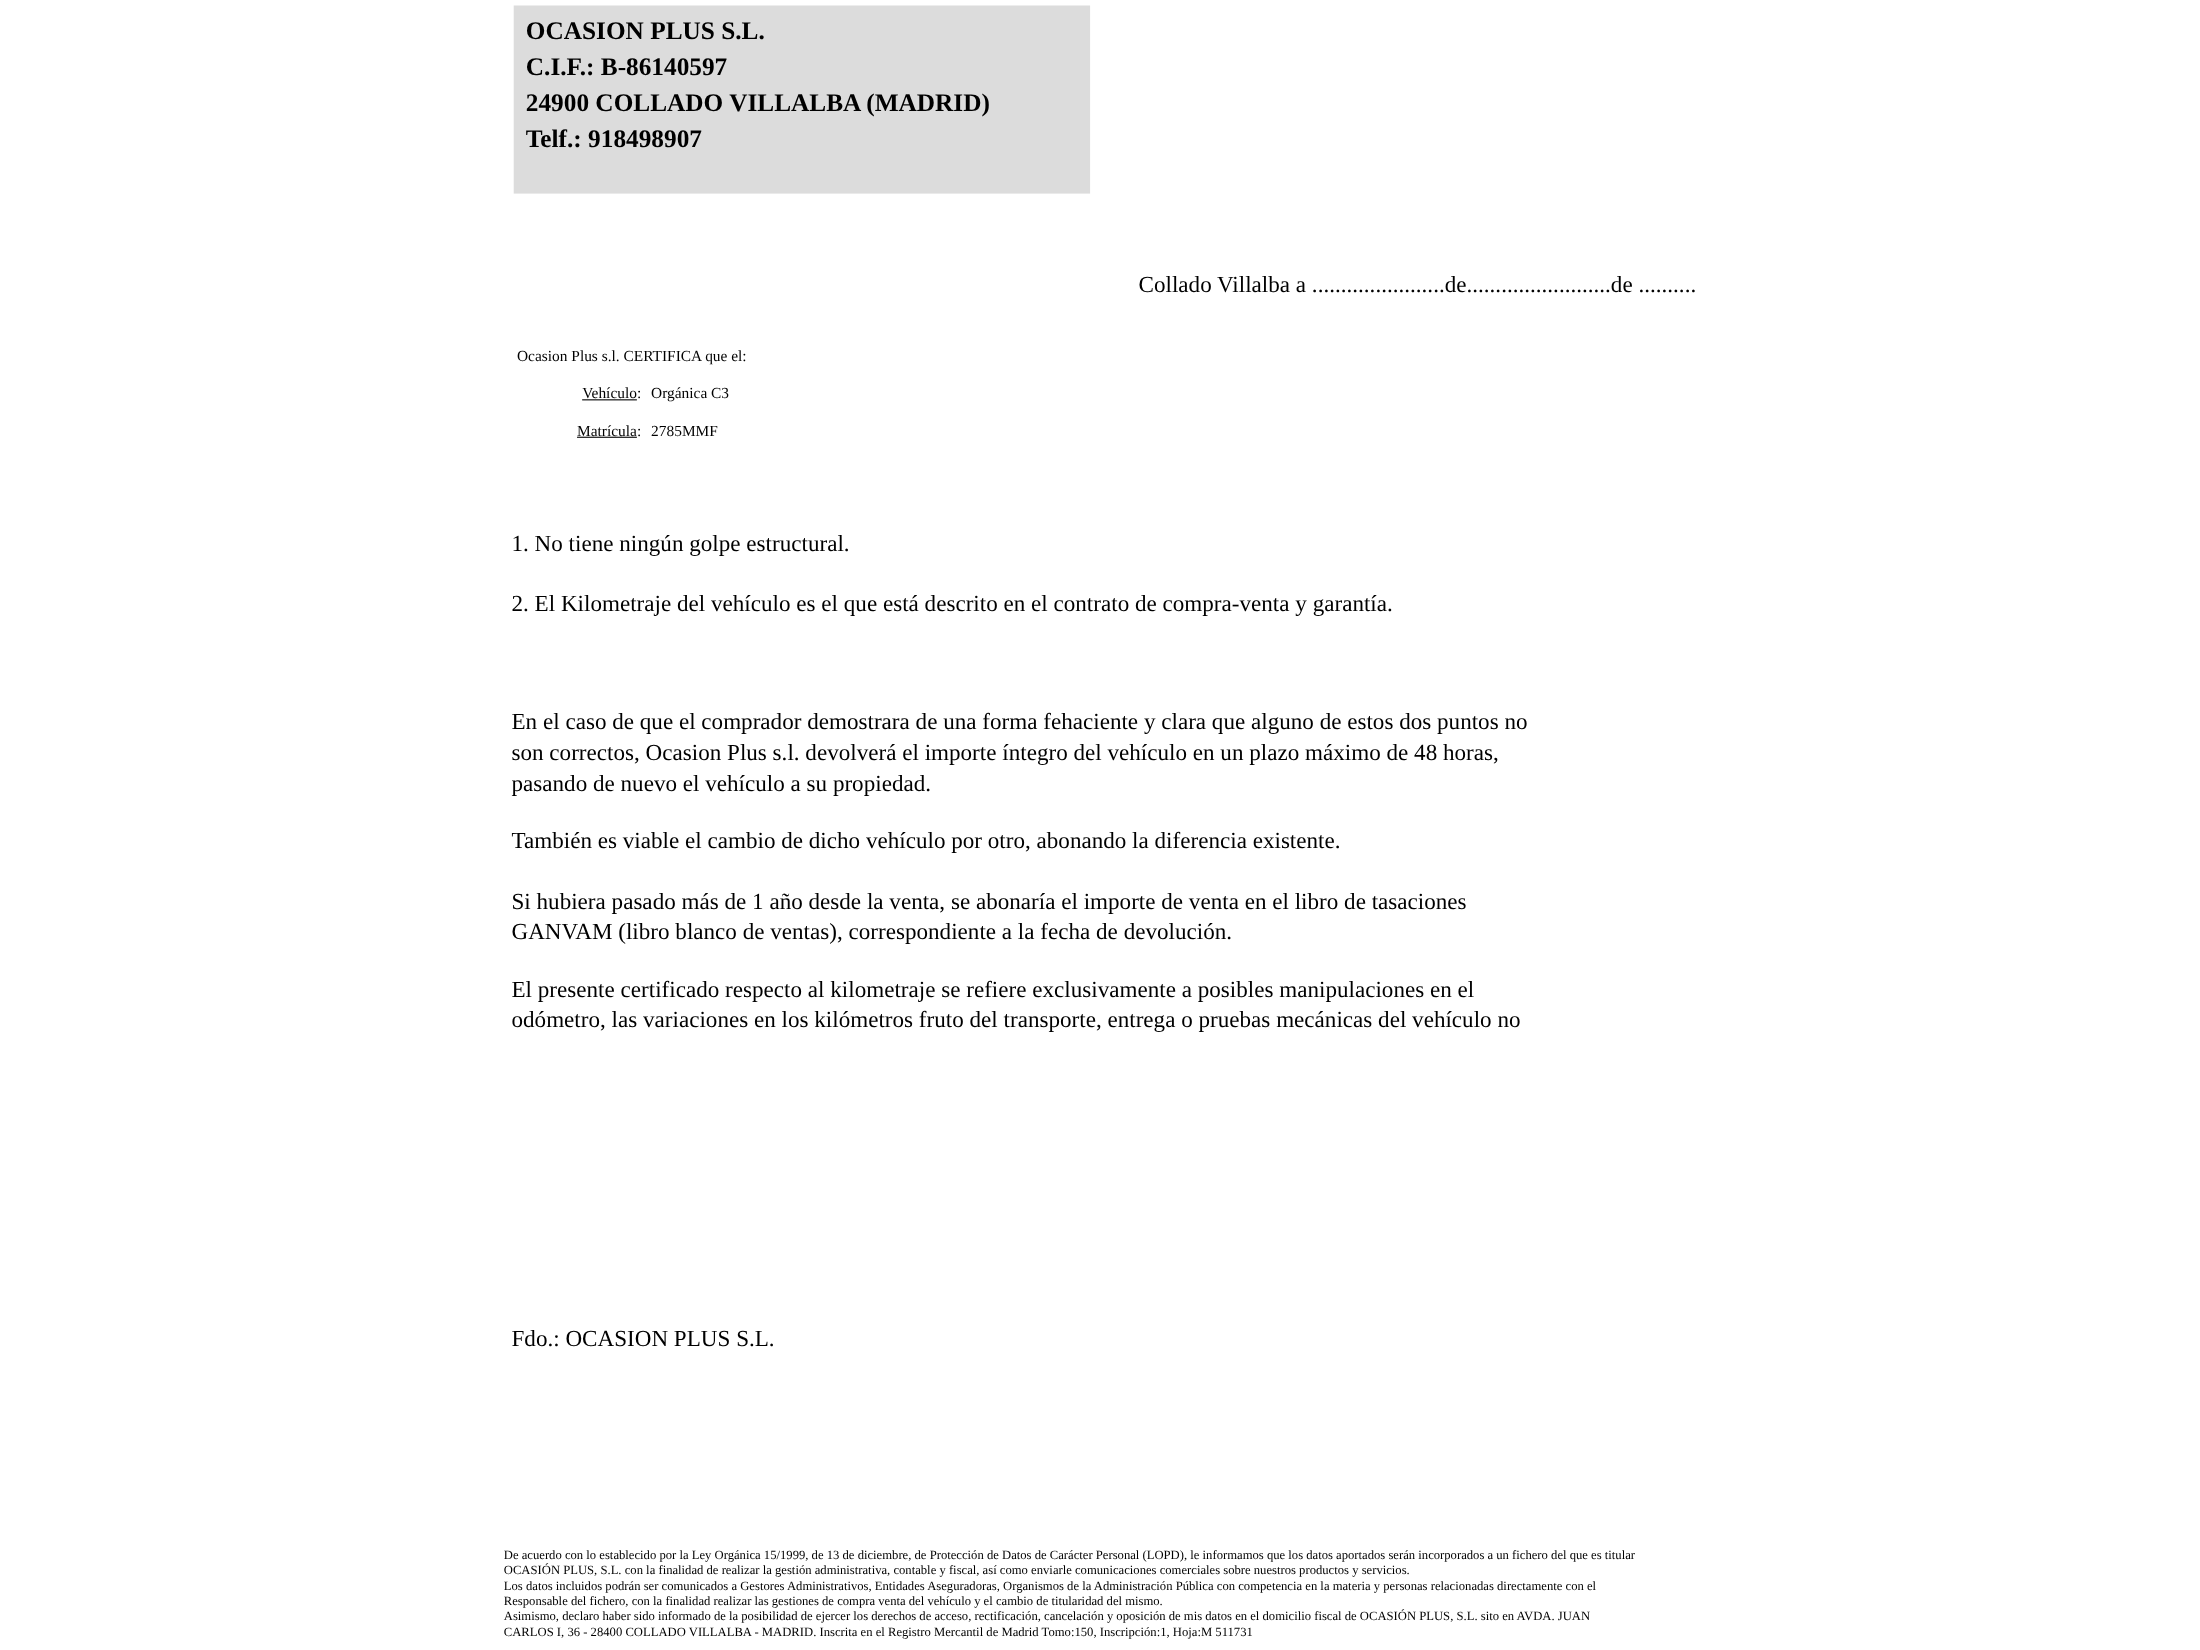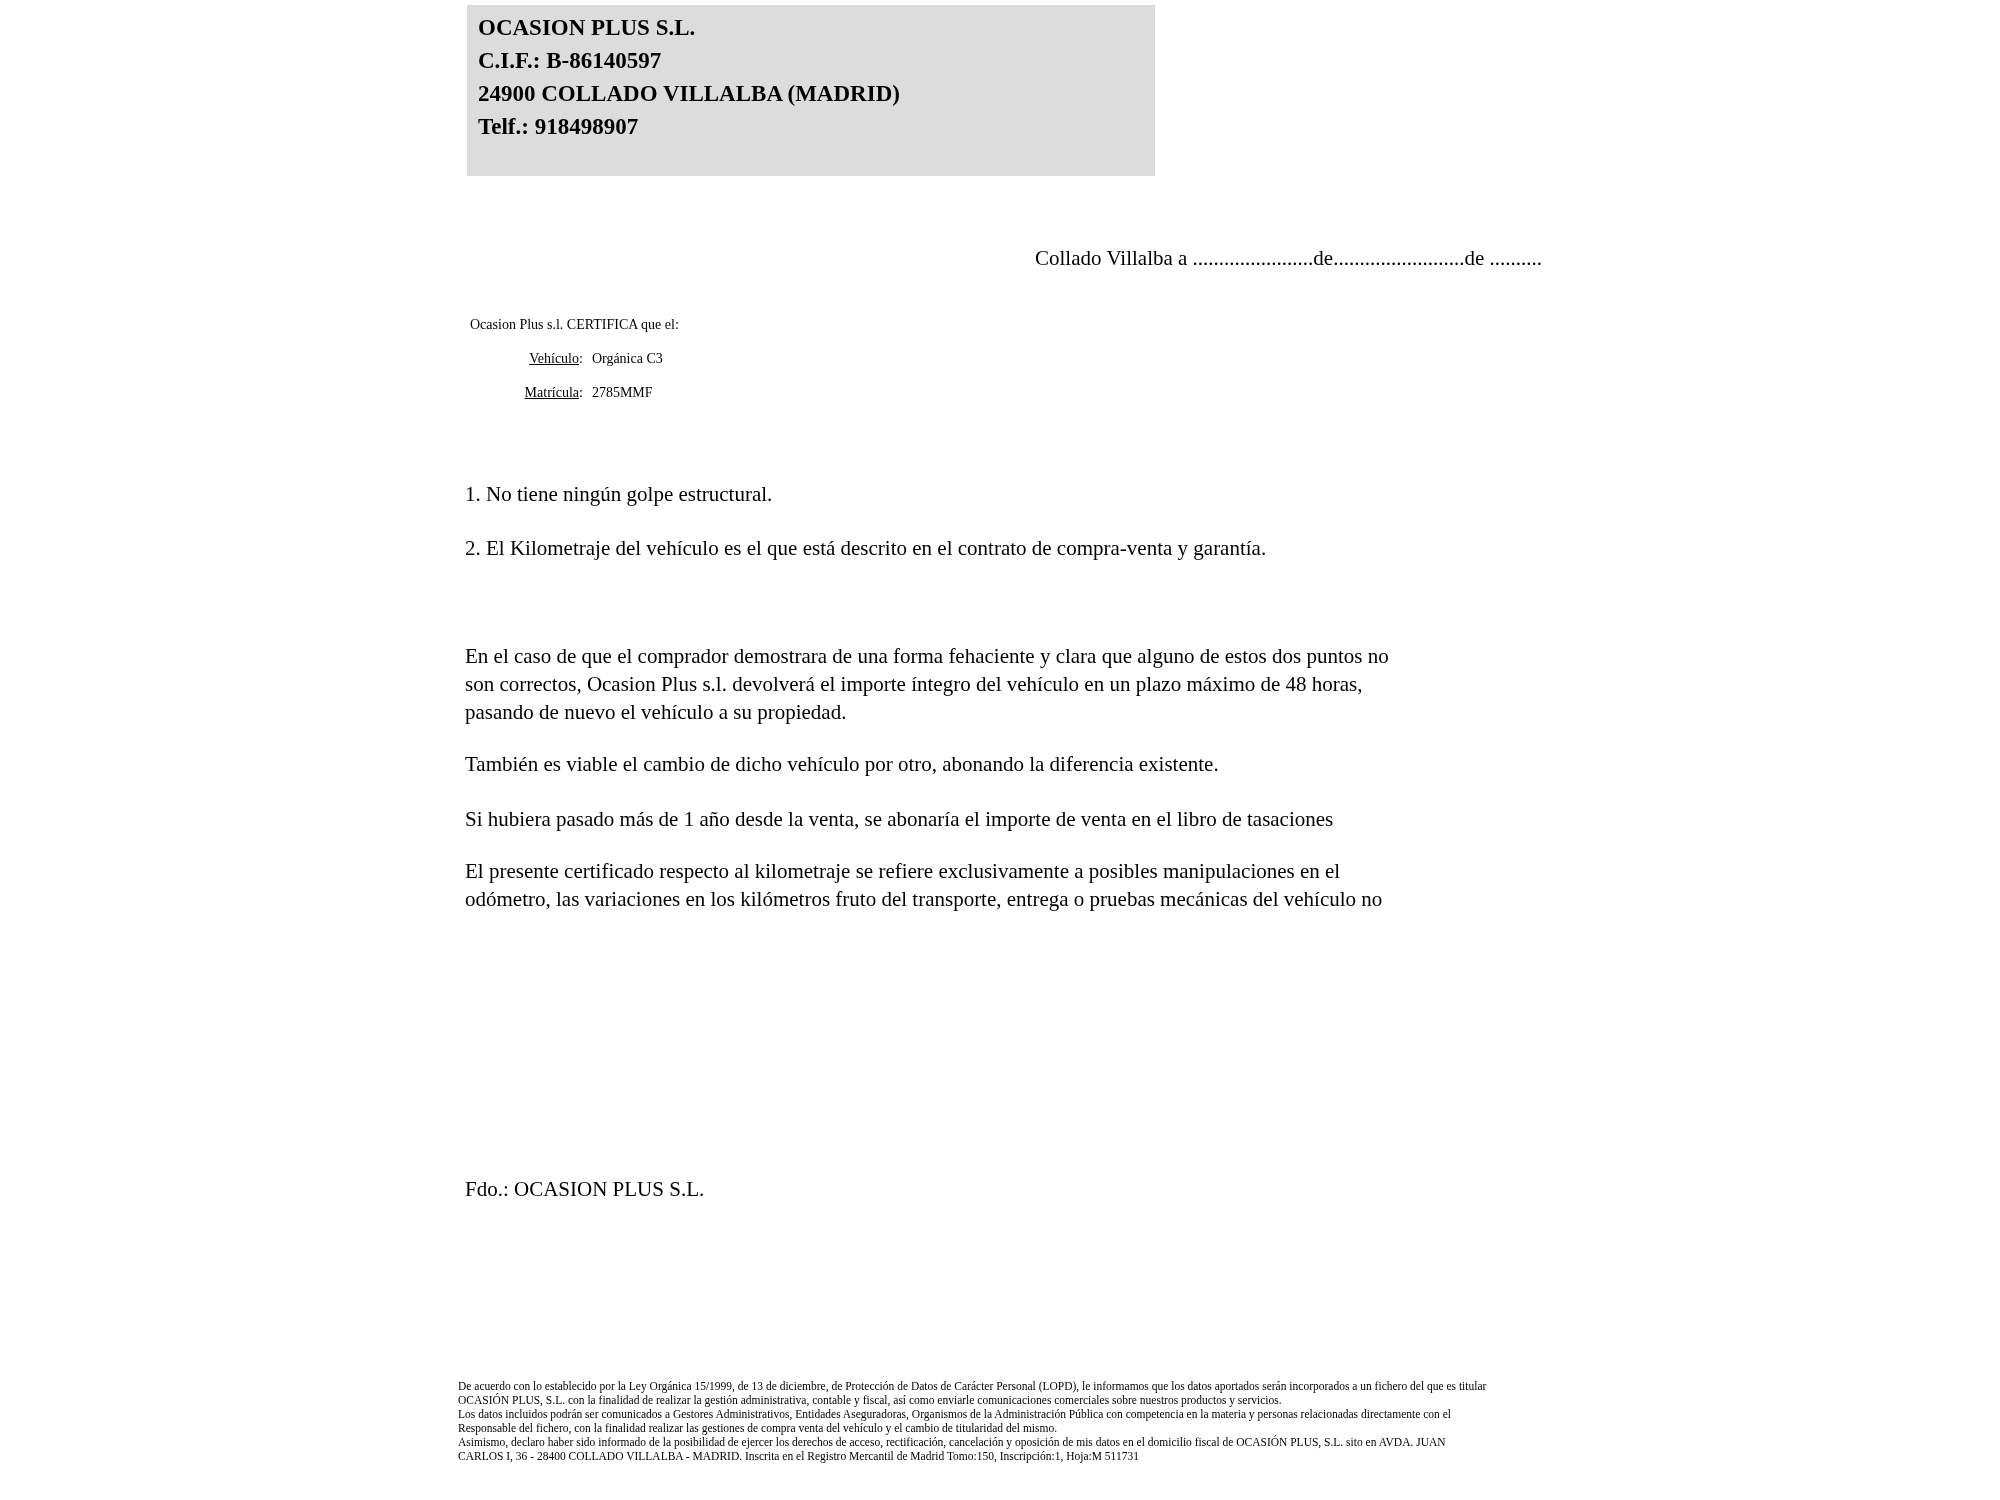--- a/index.html
+++ b/index.html
@@ -17,21 +17,21 @@
   }
   .doc {
     position: absolute;
     left: 458px; top: 0;
     width: 1092px;
   }
   
   .company-box {
     margin-top: 5px;
     margin-left: 9px;
-    width: 688px;
+    width: 524px;
     height: 171px;
     background: #dcdcdc;
     padding: 6px 0 0 11px;
   }
   .company-box .line {
     font-size: 23px;
     font-weight: bold;
     line-height: 33px;
     white-space: nowrap;
   }
@@ -122,20 +122,21 @@
       <div class="pline">son correctos, Ocasion Plus s.l. devolverá el importe íntegro del vehículo en un plazo máximo de 48 horas,</div>
       <div class="pline">pasando de nuevo el vehículo a su propiedad.</div>
     </div>
 
     <div class="para para-2">
       <div class="pline">También es viable el cambio de dicho vehículo por otro, abonando la diferencia existente.</div>
     </div>
 
     <div class="para para-3">
       <div class="pline">Si hubiera pasado más de 1 año desde la venta, se abonaría el importe de venta en el libro de tasaciones</div>
+      <div class="pline">GANVAM (libro blanco de ventas), correspondiente a la fecha de devolución.</div>
     </div>
 
     <div class="para para-4">
       <div class="pline">El presente certificado respecto al kilometraje se refiere exclusivamente a posibles manipulaciones en el</div>
       <div class="pline">odómetro, las variaciones en los kilómetros fruto del transporte, entrega o pruebas mecánicas del vehículo no</div>
     </div>
 
     <div class="signature">Fdo.: OCASION PLUS S.L.</div>
 
     <div class="legal">

